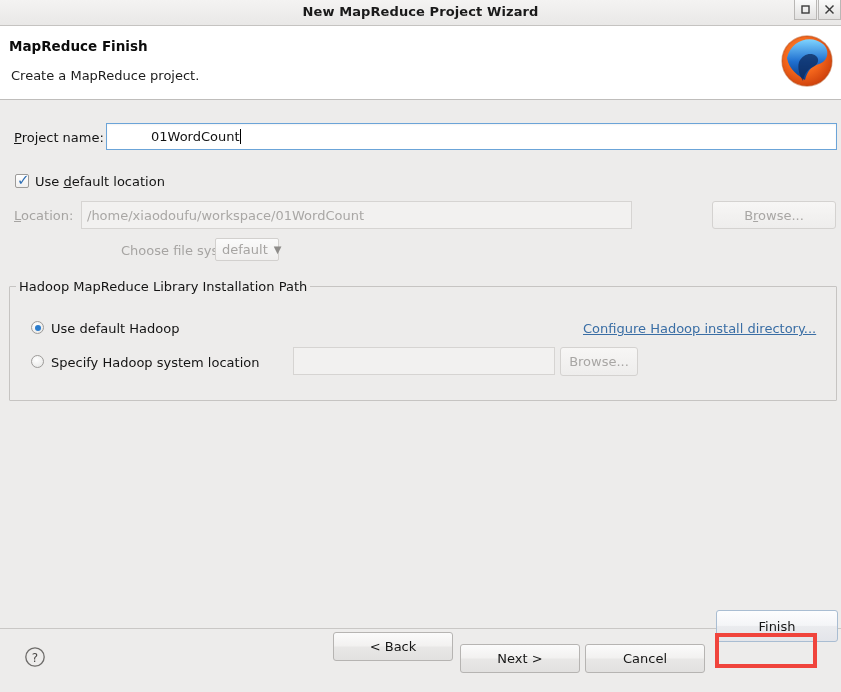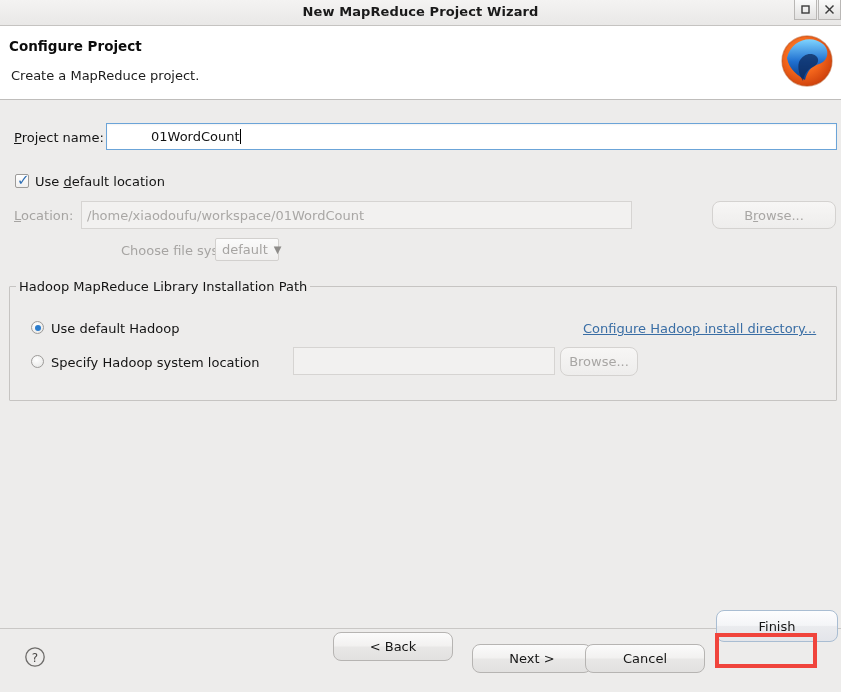--- a/index.html
+++ b/index.html
@@ -139,21 +139,21 @@
     background: #000;
     margin-left: 0px;
   }
 
   
   .btn {
     position: absolute;
     box-sizing: border-box;
     background: linear-gradient(to bottom, #fbfbfb 0%, #f2f1f0 48%, #e8e7e6 52%, #e2e1e0 100%);
     border: 1px solid #b6b4b2;
-    border-radius: 8px;
+    border-radius: 3px;
     font-size: 13px;
     color: #161616;
     display: flex;
     align-items: center;
     justify-content: center;
     user-select: none;
   }
   .btn.disabled {
     color: #a8a6a4;
     background: linear-gradient(to bottom, #f7f6f5, #eeedec);
@@ -283,21 +283,21 @@
       <div class="win-btn">
         <svg width="11" height="11" viewBox="0 0 11 11">
           <line x1="1.5" y1="1.5" x2="9.5" y2="9.5" stroke="#3b3b3b" stroke-width="1.5"></line>
           <line x1="9.5" y1="1.5" x2="1.5" y2="9.5" stroke="#3b3b3b" stroke-width="1.5"></line>
         </svg>
       </div>
     </div>
   </div>
 
   <div class="header">
-    <div class="header-title">Configure Project</div>
+    <div class="header-title">MapReduce Finish</div>
     <div class="header-sub">Create a MapReduce project.</div>
     <div class="header-logo">
       <svg width="60" height="58" viewBox="0 0 60 58">
         <defs>
           <radialGradient id="lg" cx="42%" cy="38%" r="68%">
             <stop offset="0%" stop-color="#ff9a3c"></stop>
             <stop offset="55%" stop-color="#f2641b"></stop>
             <stop offset="100%" stop-color="#c93c0a"></stop>
           </radialGradient>
           <linearGradient id="bl" x1="0" y1="0" x2="0" y2="1">
@@ -372,19 +372,19 @@
   <div class="footer"></div>
 
   <div class="help-icon">
     <svg width="22" height="22" viewBox="0 0 22 22">
       <circle cx="11" cy="11" r="9.2" fill="none" stroke="#6e6c6a" stroke-width="1.3"></circle>
       <text x="11" y="15.5" text-anchor="middle" font-family="DejaVu Sans, sans-serif" font-size="12" fill="#4a4846">?</text>
     </svg>
   </div>
 
   <div class="btn" style="left:333px; top:632px; width:120px; height:29px;">&lt; Back</div>
-  <div class="btn" style="left:472px; top:644px; width:120px; height:29px;">Next &gt;</div>
+  <div class="btn" style="left:460px; top:644px; width:120px; height:29px;">Next &gt;</div>
   <div class="btn" style="left:585px; top:644px; width:120px; height:29px;">Cancel</div>
   <div class="btn default" style="left:716px; top:610px; width:122px; height:32px;">Finish</div>
 
   <div class="annot-rect" style="left:715px; top:633px; width:102px; height:35px;"></div>
 
 </div>
 
 </body></html>

